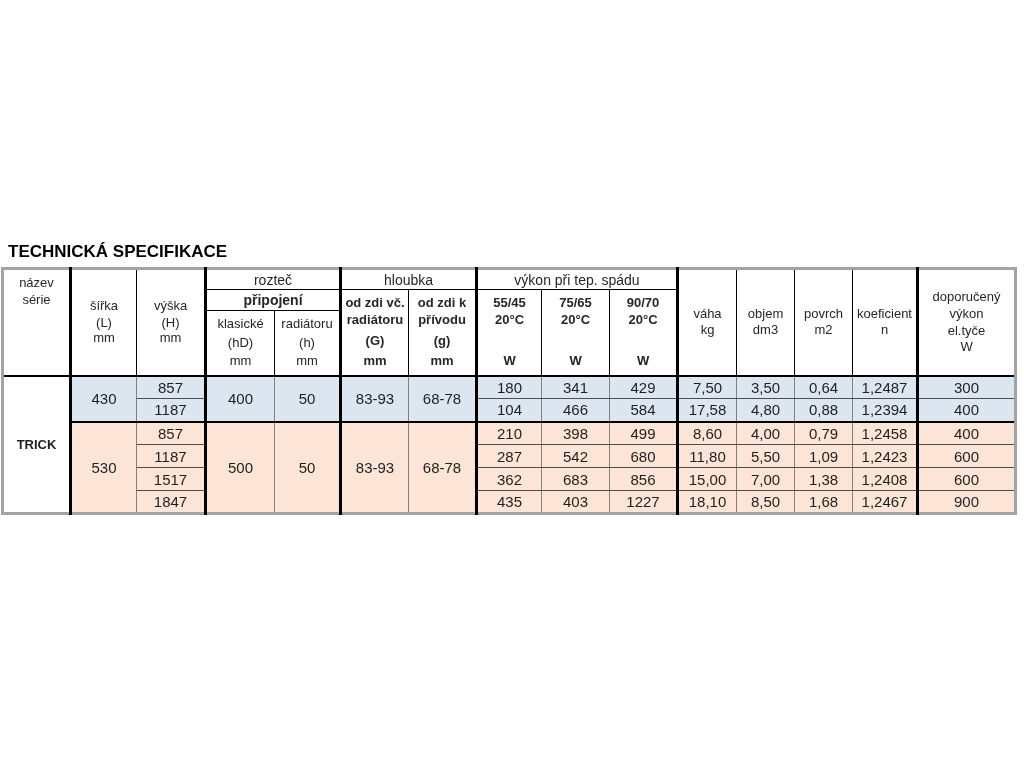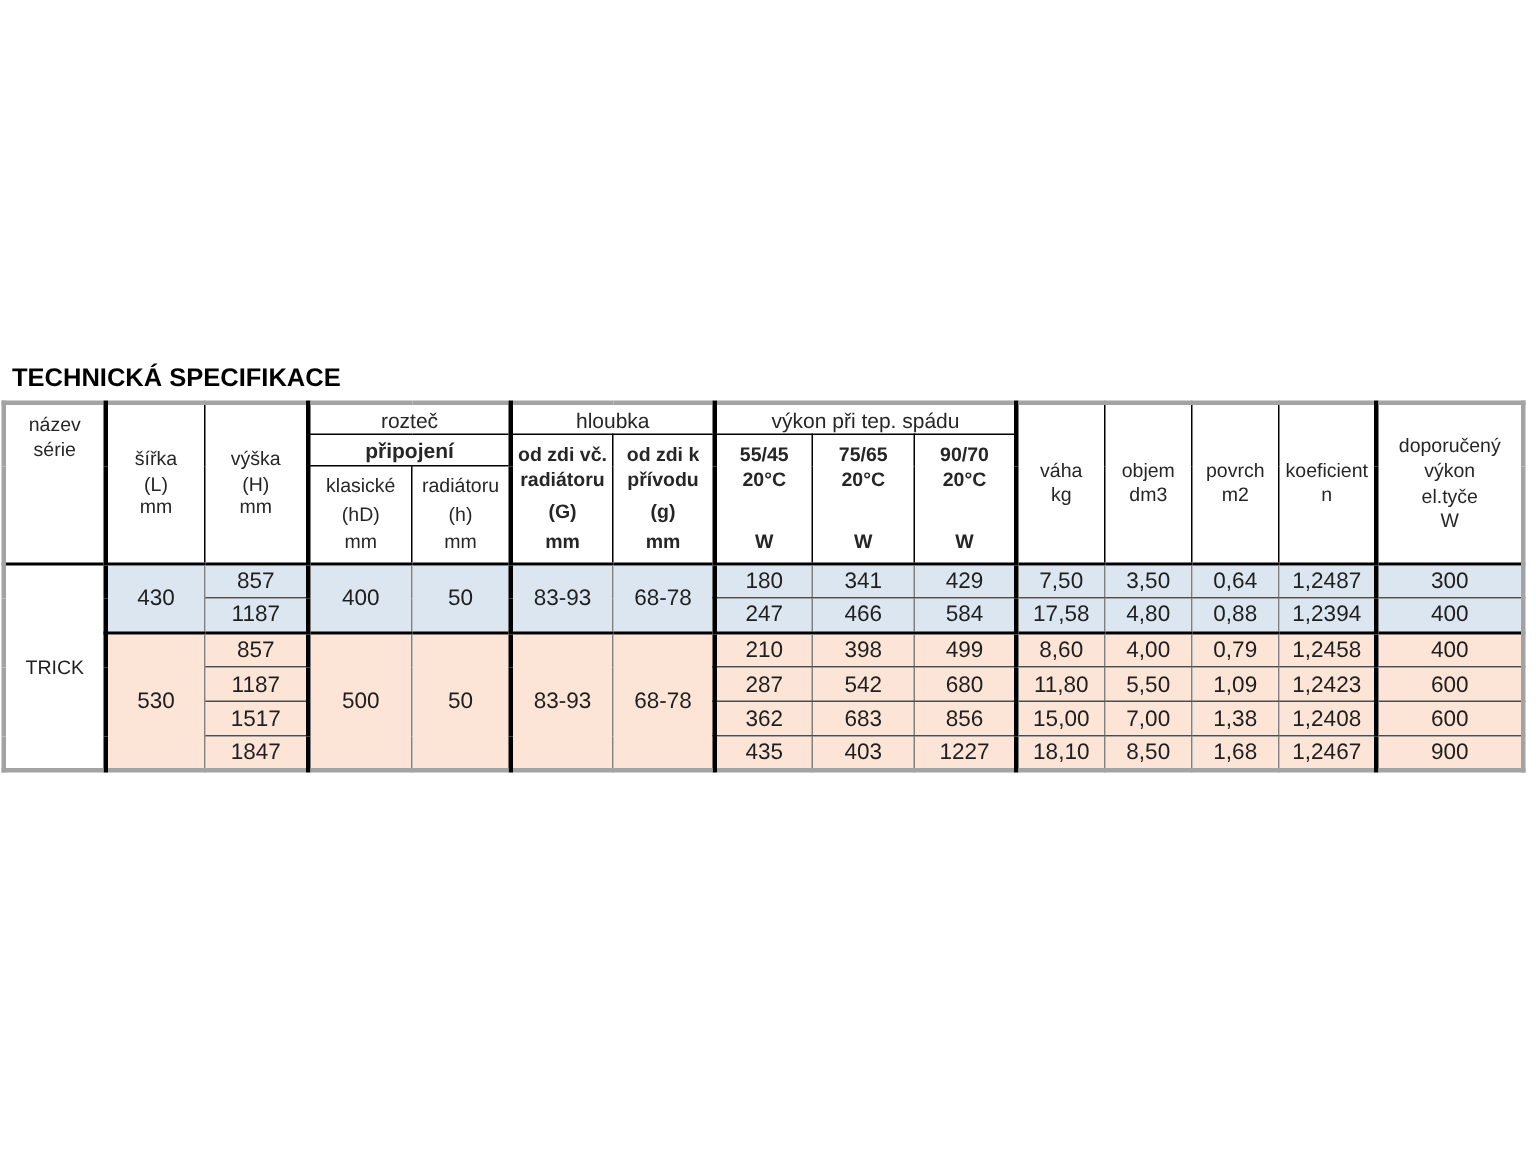--- a/index.html
+++ b/index.html
@@ -29,21 +29,21 @@
     border-left:1px solid #808080; border-right:1px solid #808080;
     font-size:15px; color:#1f1f1f;
   }
   .grp { font-size:14px;text-align:center; }
   .tr3 { border-right:3px solid #000 !important; }
   .hb  { border-bottom:2px solid #000 !important; }
   .gb  { border-bottom:2px solid #000 !important; }
   .blue { background:#dce6f1; }
   .pink { background:#fce4d6; }
   .trick {
-    background:#fff; font-weight:normal; font-size:13px;
+    background:#fff; font-weight:bold; font-size:13px;
     border-right:3px solid #000 !important;
   }
   .vstack {
     display:flex; flex-direction:column; justify-content:space-between;
     align-items:center; padding:3px 0 4px; width:100%;
   }
   .vstack.start { justify-content:flex-start; }
   .vh109 { height:101px;justify-content:center; }
   .vh86  { height:80px; }
   .vh65  { height:59px;text-align:center; }
@@ -201,21 +201,21 @@
       <td class="blue">341</td>
       <td class="blue tr3">429</td>
       <td class="blue">7,50</td>
       <td class="blue">3,50</td>
       <td class="blue">0,64</td>
       <td class="blue tr3">1,2487</td>
       <td class="blue">300</td>
     </tr>
     <tr>
       <td class="blue gb tr3">1187</td>
-      <td class="blue gb">247</td>
+      <td class="blue gb">104</td>
       <td class="blue gb">466</td>
       <td class="blue gb tr3">584</td>
       <td class="blue gb">17,58</td>
       <td class="blue gb">4,80</td>
       <td class="blue gb">0,88</td>
       <td class="blue gb tr3">1,2394</td>
       <td class="blue gb">400</td>
     </tr>
     <tr>
       <td rowspan="4" class="pink">530</td>

